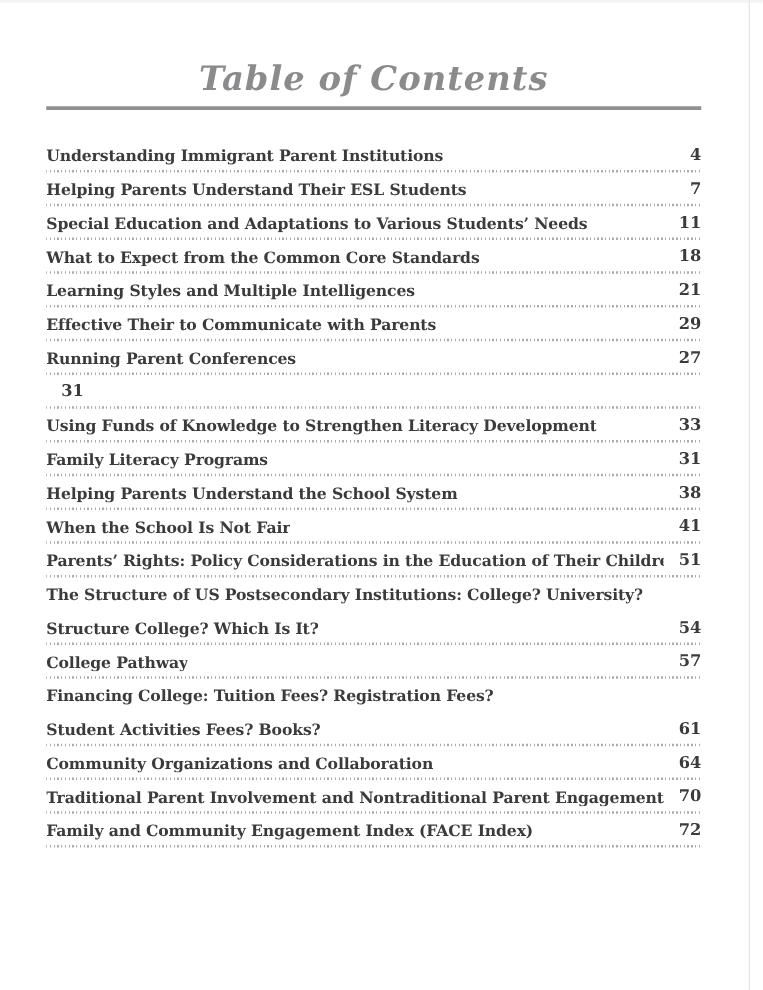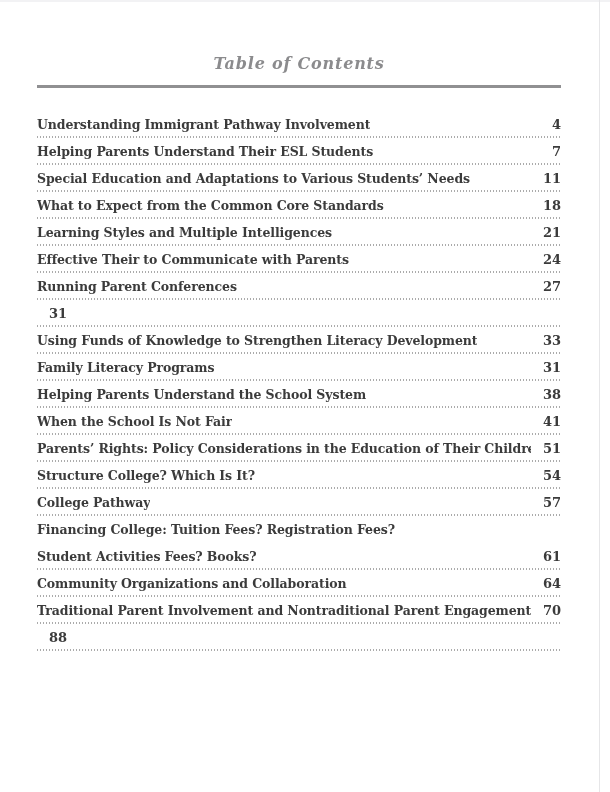--- a/index.html
+++ b/index.html
@@ -35,21 +35,21 @@
   .content {
     position: absolute;
     left: 37px;
     top: 0;
     width: 524px;
   }
   .title {
     margin: 0;
     padding-top: 49px;
     text-align: center;
-    font-size: 16px;
+    font-size: 27px;
     line-height: 30px;
     font-style: italic;
     font-weight: bold;
     letter-spacing: 0.8px;
     color: var(--title-color, #8b8b8d);
   }
   .title-rule {
     margin-top: 6px;
     height: 3px;
     background: var(--rule-color, #909092);
@@ -91,21 +91,21 @@
 <body>
 
 <div class="page">
   <div class="page-top-edge"></div>
   <div class="page-right-edge"></div>
   <div class="content">
     <h1 class="title">Table of Contents</h1>
     <div class="title-rule"></div>
     <div class="toc">
         <div class="toc-row">
-    <span class="toc-entry-title">Understanding Immigrant Pathway Involvement</span>
+    <span class="toc-entry-title">Understanding Immigrant Parent Institutions</span>
     <span class="toc-entry-page">4</span>
     <span class="leader"></span>
   </div>
         <div class="toc-row">
     <span class="toc-entry-title">Helping Parents Understand Their ESL Students</span>
     <span class="toc-entry-page">7</span>
     <span class="leader"></span>
   </div>
         <div class="toc-row">
     <span class="toc-entry-title">Special Education and Adaptations to Various Students’ Needs</span>
@@ -117,21 +117,21 @@
     <span class="toc-entry-page">18</span>
     <span class="leader"></span>
   </div>
         <div class="toc-row">
     <span class="toc-entry-title">Learning Styles and Multiple Intelligences</span>
     <span class="toc-entry-page">21</span>
     <span class="leader"></span>
   </div>
         <div class="toc-row">
     <span class="toc-entry-title">Effective Their to Communicate with Parents</span>
-    <span class="toc-entry-page">24</span>
+    <span class="toc-entry-page">29</span>
     <span class="leader"></span>
   </div>
         <div class="toc-row">
     <span class="toc-entry-title">Running Parent Conferences</span>
     <span class="toc-entry-page">27</span>
     <span class="leader"></span>
   </div>
         <div class="toc-row">
     <span class="toc-entry-page">31</span>
     <span class="leader"></span>
@@ -153,20 +153,25 @@
   </div>
         <div class="toc-row">
     <span class="toc-entry-title">When the School Is Not Fair</span>
     <span class="toc-entry-page">41</span>
     <span class="leader"></span>
   </div>
         <div class="toc-row">
     <span class="toc-entry-title">Parents’ Rights: Policy Considerations in the Education of Their Children</span>
     <span class="toc-entry-page">51</span>
     <span class="leader"></span>
+  </div>
+        <div class="toc-row no-leader">
+    <span class="toc-entry-title">The Structure of US Postsecondary Institutions: College? University?</span>
+    <span class="toc-entry-page"></span>
+
   </div>
         <div class="toc-row">
     <span class="toc-entry-title">Structure College? Which Is It?</span>
     <span class="toc-entry-page">54</span>
     <span class="leader"></span>
   </div>
         <div class="toc-row">
     <span class="toc-entry-title">College Pathway</span>
     <span class="toc-entry-page">57</span>
     <span class="leader"></span>
@@ -185,18 +190,19 @@
     <span class="toc-entry-title">Community Organizations and Collaboration</span>
     <span class="toc-entry-page">64</span>
     <span class="leader"></span>
   </div>
         <div class="toc-row">
     <span class="toc-entry-title">Traditional Parent Involvement and Nontraditional Parent Engagement</span>
     <span class="toc-entry-page">70</span>
     <span class="leader"></span>
   </div>
         <div class="toc-row">
-    <span class="toc-entry-page">88</span>
+    <span class="toc-entry-title">Family and Community Engagement Index (FACE Index)</span>
+    <span class="toc-entry-page">72</span>
     <span class="leader"></span>
   </div>
       </div>
   </div>
 </div>
 
 </body></html>

